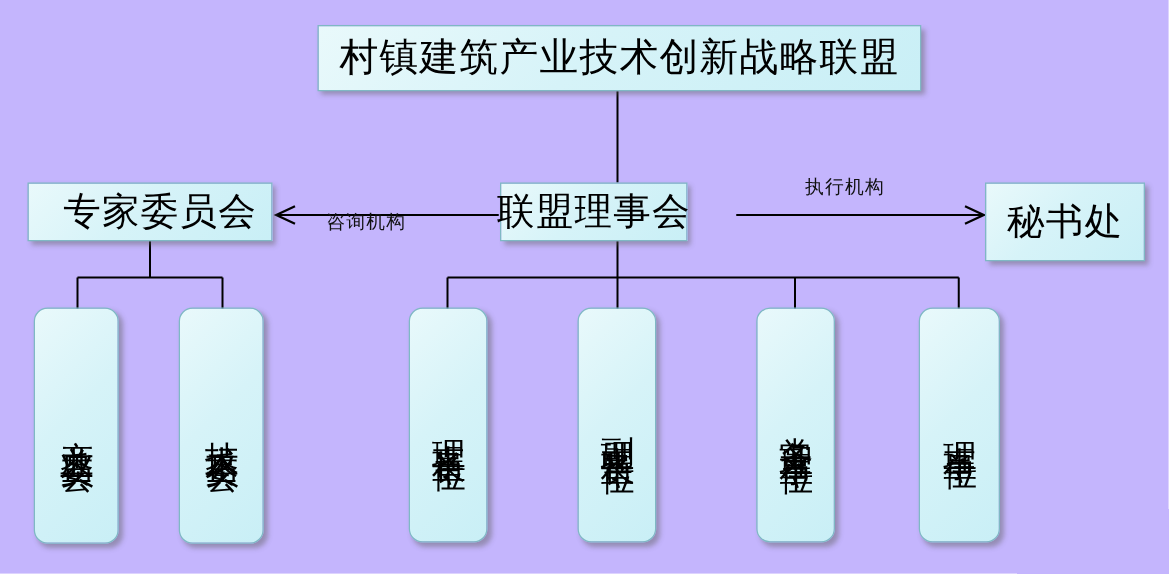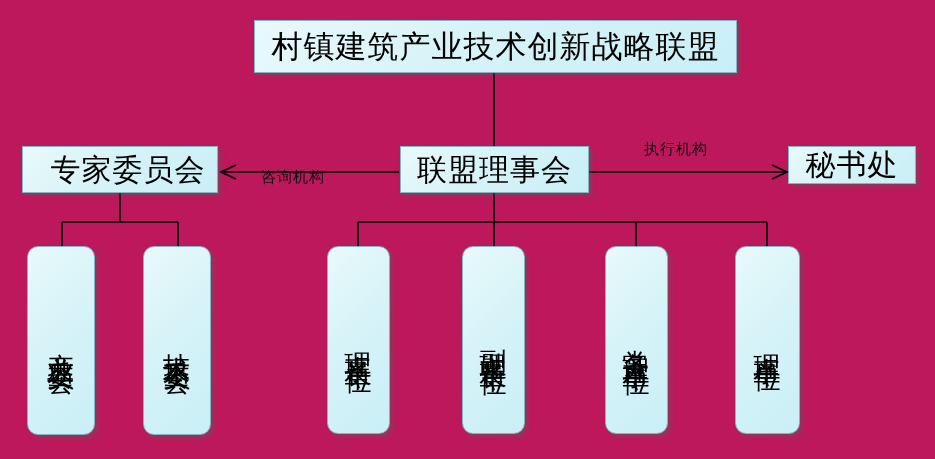--- a/index.html
+++ b/index.html
@@ -7,21 +7,21 @@
     padding: 0;
     background: #ffffff;
   }
   body {
     font-family: "DejaVu Sans", sans-serif;
   }
   #canvas {
     position: relative;
     width: 935px;
     height: 459px;
-    background: #be185d;
+    background: #c4b5fd;
     overflow: hidden;
   }
 
   
   #wires {
     position: absolute;
     left: 0;
     top: 0;
     width: 935px;
     height: 459px;
@@ -109,25 +109,25 @@
   </svg>
 
   <div class="node horiz title" style="left:254px; top:20px; width:483px; height:53px;">
     <span>村镇建筑产业技术创新战略联盟</span>
   </div>
 
   <div class="node horiz" style="left:22px; top:146px; width:196px; height:47px;padding-left:16px;">
     <span>专家委员会</span>
   </div>
 
-  <div class="node horiz" style="left:400px; top:146px; width:189px; height:47px;">
+  <div class="node horiz" style="left:400px; top:146px; width:150px; height:47px;">
     <span>联盟理事会</span>
   </div>
 
-  <div class="node horiz" style="left:788px; top:146px; width:128px; height:38px;">
+  <div class="node horiz" style="left:788px; top:146px; width:128px; height:63px;">
     <span>秘书处</span>
   </div>
 
   <div class="edge-label" style="left:261px; top:140px;margin-top:28px;">咨询机构</div>
 
   <div class="edge-label" style="left:644px; top:140px;">执行机构</div>
 
   <div class="node vert" style="left:27px; top:246px; width:68px; height:189px;">
     <span class="vtext">产业委员会</span>
   </div>

